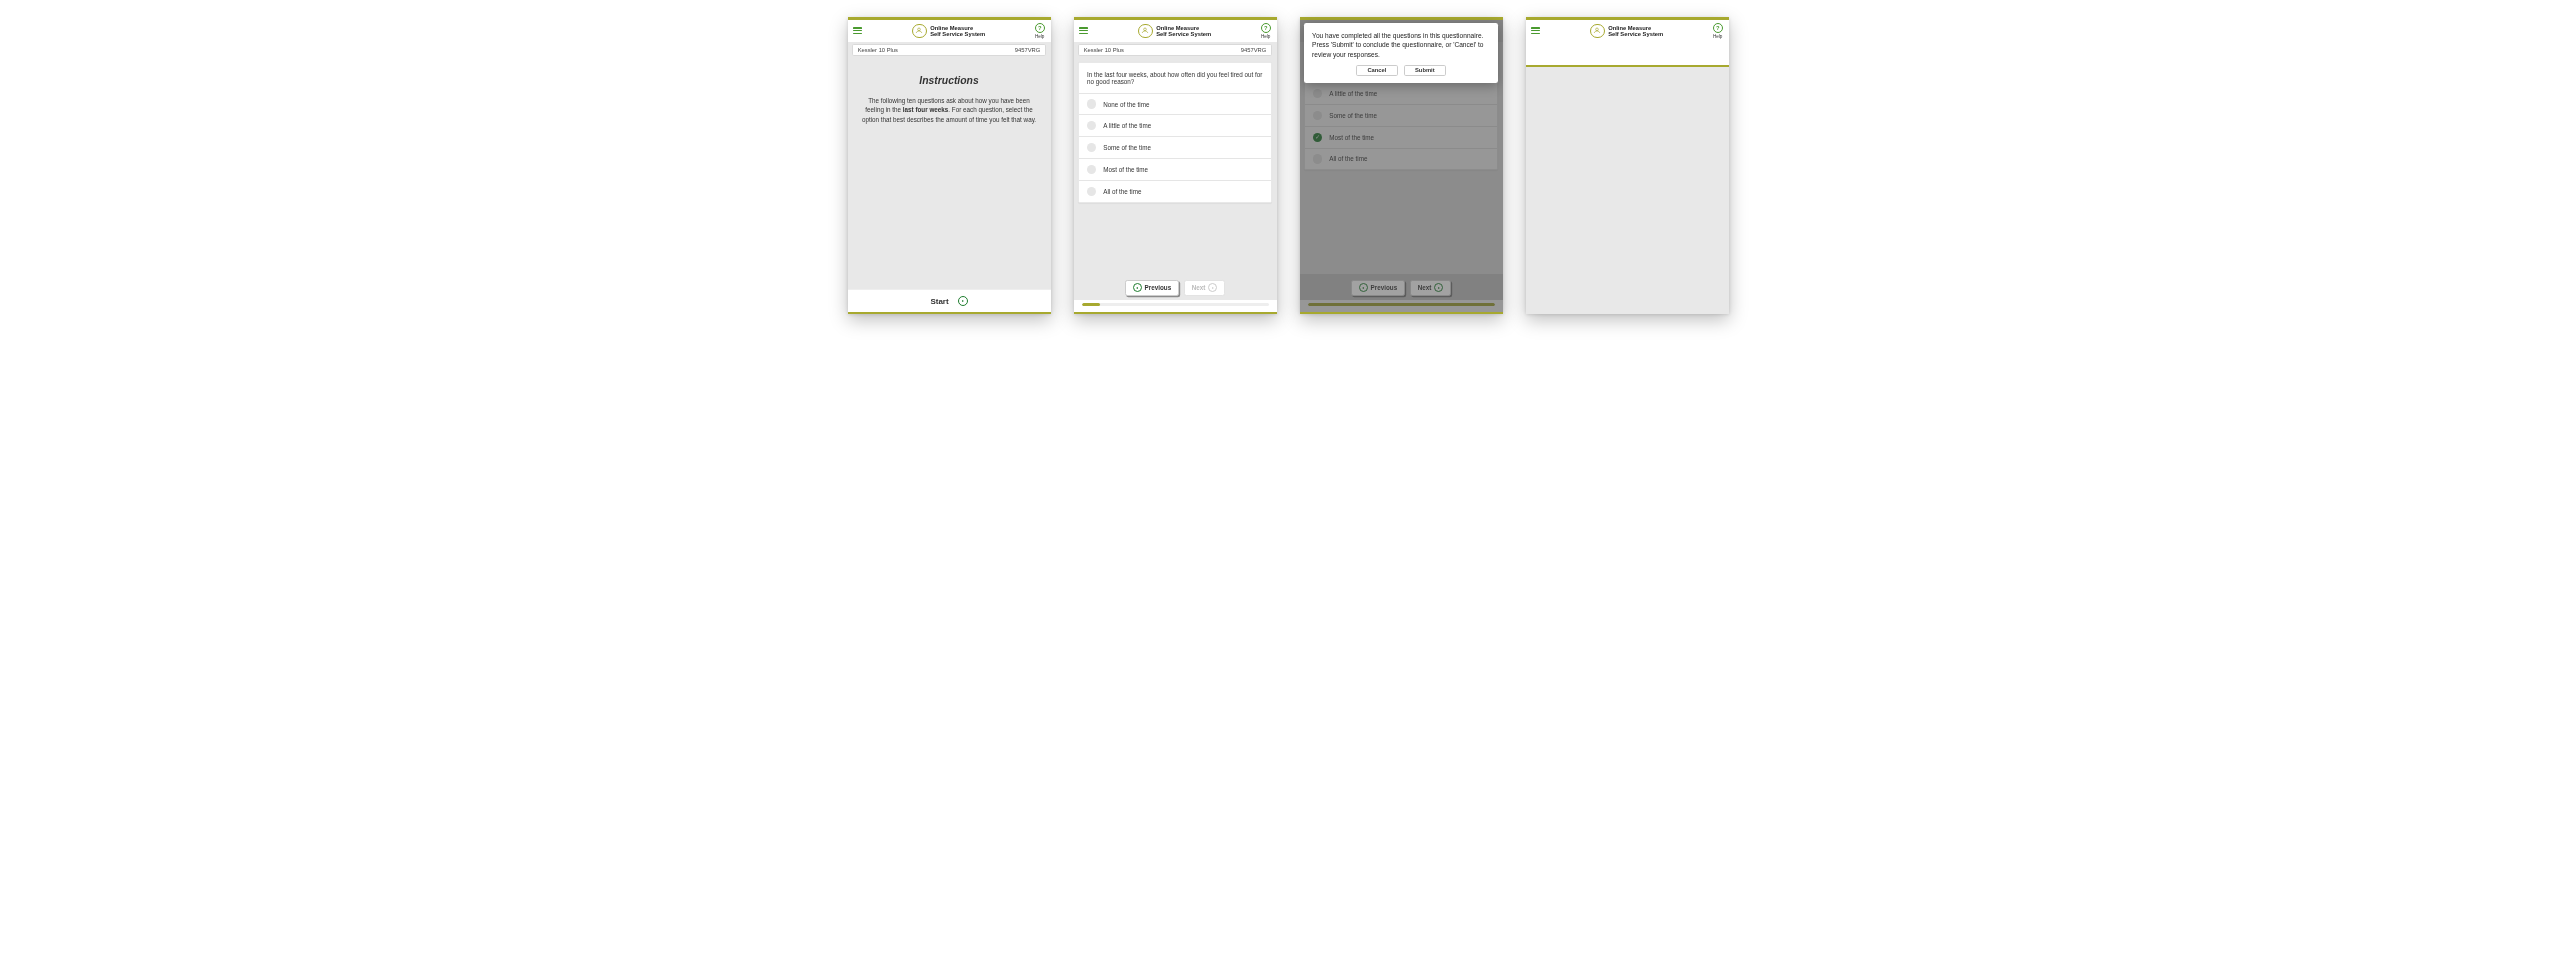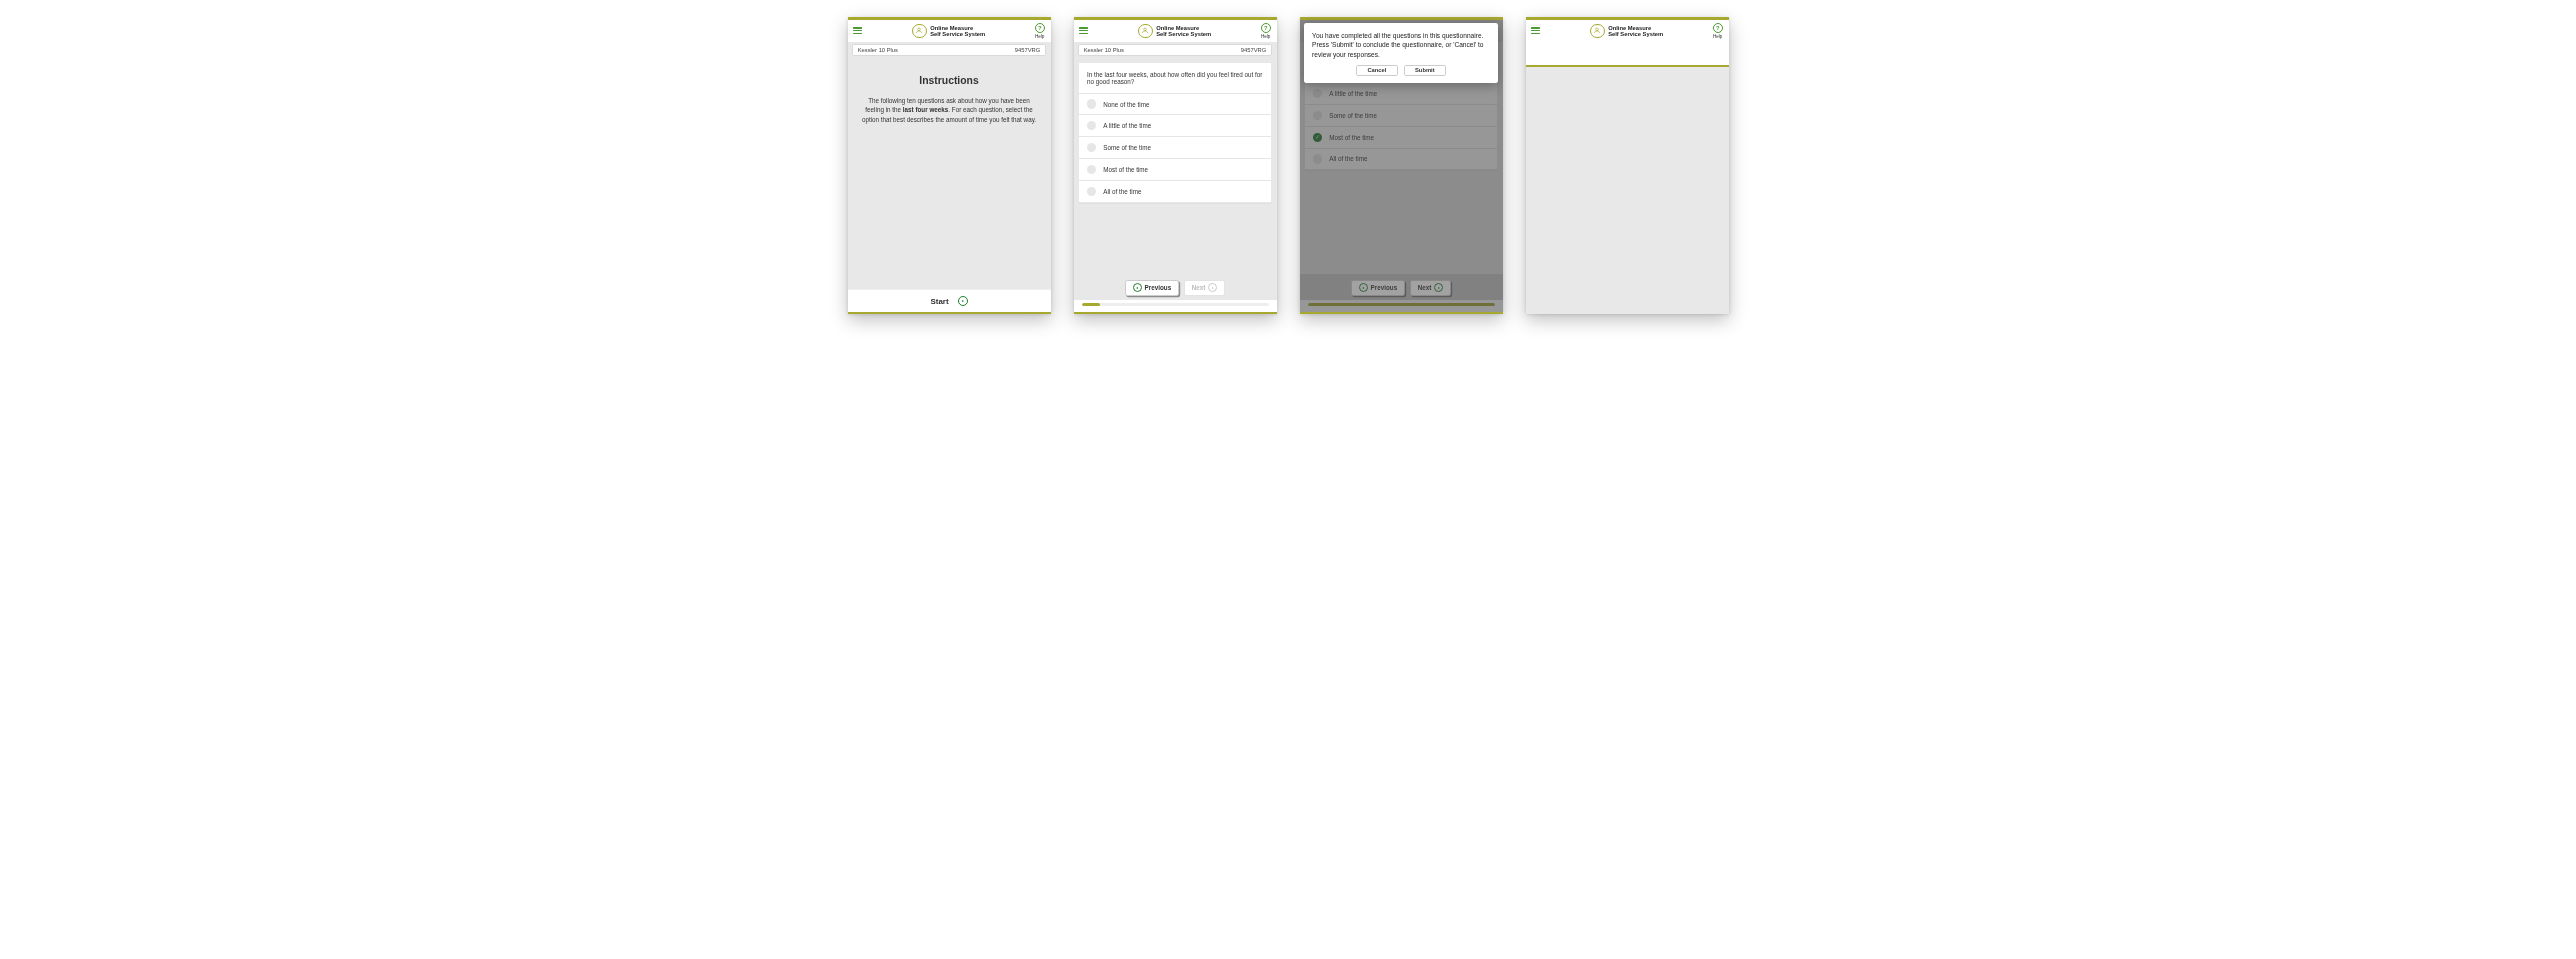--- a/index.html
+++ b/index.html
@@ -71,21 +71,21 @@
     margin:2.3px 4.6px 0;
     background:#fff;border:0.6px solid var(--border);border-radius:1.7px;
     display:flex;justify-content:space-between;align-items:center;
     padding:1.7px 4.6px;font-size:5.8px;color:#444;
   }
   .content{flex:1;overflow:hidden;position:relative;}
   
   .instr{
     padding:10.4px 14px;text-align:center;color:#333;font-size:6.3px;line-height:1.45;
   }
-  .instr h2{font-size:10.4px;font-weight:700;margin:7px 0 8px;}
+  .instr h2{font-size:10.4px;font-weight:700;margin:7px 0 8px;font-style:italic;}
   
   .footer{
     background:#fff;border-top:0.6px solid #eee;
   }
   .start-row{
     display:flex;align-items:center;justify-content:center;gap:9px;
     padding:5.8px 0;font-size:8px;font-weight:700;cursor:pointer;
   }
   .play-icon{
     width:8px;height:8px;border:1.2px solid var(--dark-green);border-radius:50%;

